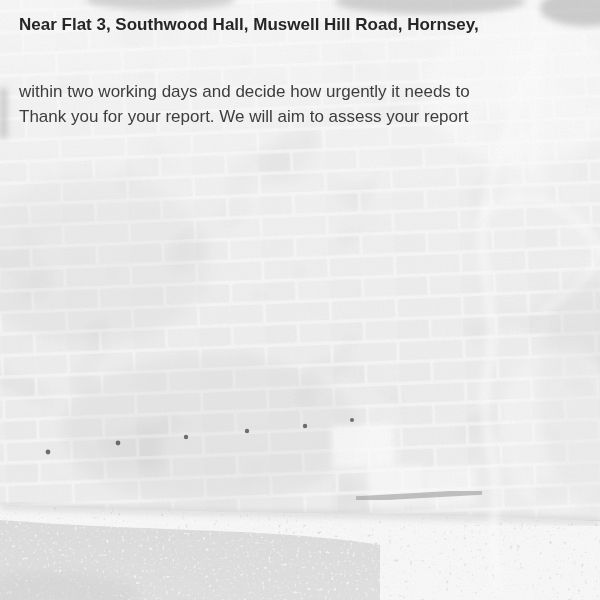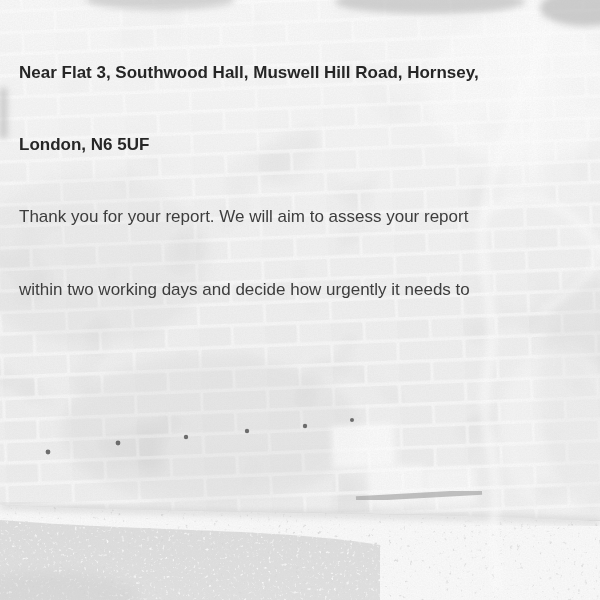--- a/index.html
+++ b/index.html
@@ -25,21 +25,21 @@
     line-height: 24px;
     color: #262626;
   }
   .message {
     margin-top: 43px;
     font-weight: normal;
     font-size: 17px;
     line-height: 24.5px;
     color: #3d3d3d;
   }
-  .line { white-space: nowrap; margin-top: 48px; }
+  .line { white-space: nowrap; }
 </style>
 </head>
 <body>
 
 <div class="screen">
 
   <svg class="photo-svg" width="600" height="600" viewBox="0 0 600 600" preserveAspectRatio="none" xmlns="http://www.w3.org/2000/svg">
     <defs>
       <pattern id="bricks" width="66" height="43" patternUnits="userSpaceOnUse">
         <rect width="66" height="43" fill="#efefef"></rect>
@@ -143,21 +143,20 @@
       <ellipse cx="585" cy="8" rx="45" ry="18" fill="#9f9f9f" opacity="0.5"></ellipse>
       <rect x="0" y="88" width="7" height="50" fill="#9b9b9b" opacity="0.5"></rect>
     </g>
 
     <rect width="600" height="600" filter="url(#grain)" opacity="0.20"></rect>
   </svg>
 
   <div class="overlay">
     <div class="heading">
       <div class="line">Near Flat 3, Southwood Hall, Muswell Hill Road, Hornsey,</div>
-      <div class="line">London, N6 5UF</div>
     </div>
     <div class="message">
+      <div class="line">within two working days and decide how urgently it needs to</div>
       <div class="line">Thank you for your report. We will aim to assess your report</div>
-      <div class="line">within two working days and decide how urgently it needs to</div>
     </div>
   </div>
 
 </div>
 
 </body></html>

